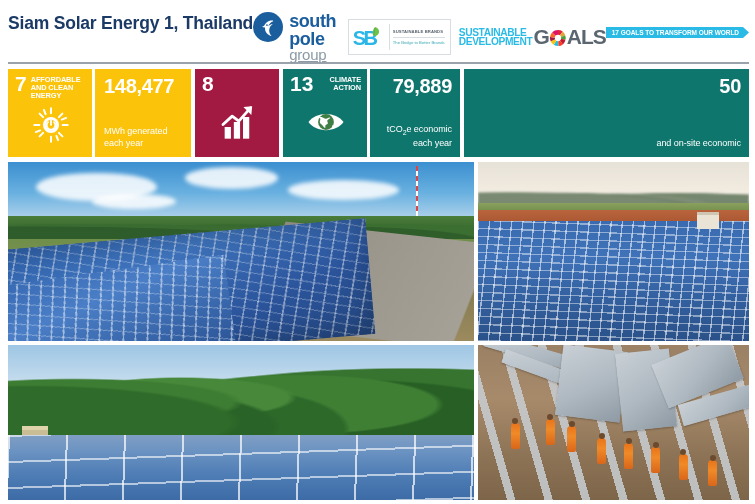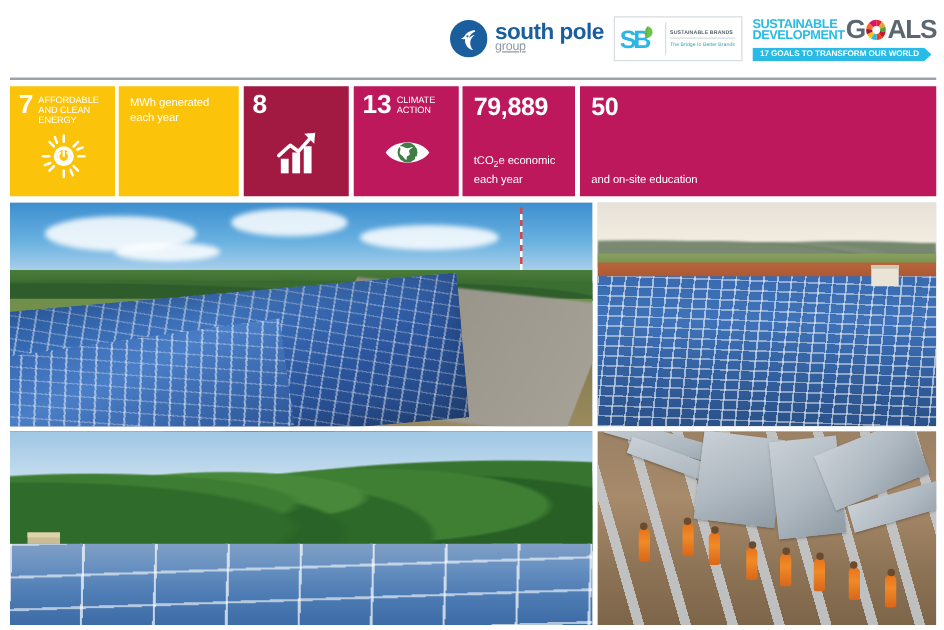--- a/index.html
+++ b/index.html
@@ -35,21 +35,21 @@
 
   
   .sp-logo { display: flex; align-items: flex-start; gap: 6px; }
   .sp-mark { width: 30px; height: 30px; flex: 0 0 30px; }
   .sp-text { line-height: 1; }
   .sp-name {
     font-size: 18px; font-weight: bold; color: #1b5e9e;
     letter-spacing: -0.4px; display: block;
   }
   .sp-sub {
-    font-size: 10px; color: #8c9aa6; letter-spacing: -0.2px;
+    font-size: 15px; color: #8c9aa6; letter-spacing: -0.2px;
     display: block; margin-top: -1px; text-decoration: underline;
   }
 
   
   .sb-logo {
     display: flex; align-items: stretch;
     border: 1px solid #d8dde1; background: #fff;
     height: 36px; padding: 2px 3px;
   }
   .sb-mark {
@@ -64,21 +64,21 @@
   .sb-line1 {
     font-size: 4.2px; font-weight: bold; color: #5a6570;
     letter-spacing: 0.1px; line-height: 1.25; white-space: nowrap;
   }
   .sb-rule { height:1px; background:#d8dde1; margin: 2px 0; }
   .sb-line2 {
     font-size: 4.2px; color: #3aa9b5; line-height: 1.25; white-space: nowrap;
   }
 
   
-  .sdg-logo { display: flex; flex-direction: column; align-items: flex-start; justify-content: space-between; }
+  .sdg-logo { display: flex; flex-direction: row; align-items: flex-start; justify-content: space-between; }
   .sdg-top { display: flex; align-items: center; gap: 1px; }
   .sdg-words { line-height: 0.92; }
   .sdg-w1, .sdg-w2 {
     display: block; font-size: 10.2px; font-weight: bold;
     color: #29bbe6; letter-spacing: -0.35px;
   }
   .sdg-goals {
     font-size: 21px; font-weight: bold; color: #5b6670;
     letter-spacing: -1px; display:flex; align-items:center;
   }
@@ -102,21 +102,21 @@
   }
   .stat-group { display: flex; gap: 3px; }
   .sdg-tile {
     width: 84px; flex: 0 0 84px;
     display: flex; flex-direction: column;
     padding: 6px 6px 4px 7px; color: #fff;
   }
   .sdg-tile-head { display: flex; align-items: flex-start; gap: 4px; }
   .sdg-num { font-size: 21px; font-weight: bold; line-height: 0.85; }
   .sdg-name {
-    font-size: 7.4px; font-weight: normal; line-height: 1.08;
+    font-size: 7.4px; font-weight: bold; line-height: 1.08;
     letter-spacing: -0.1px; text-transform: uppercase; padding-top: 1px;
   }
   .sdg-icon-wrap {
     flex: 1; display: flex; align-items: center; justify-content: center;
     padding-bottom: 2px;
   }
   .sdg-icon-wrap svg { width: 40px; height: 40px; }
 
   .stat-tile {
     display: flex; flex-direction: column; justify-content: space-between;
@@ -128,21 +128,21 @@
   .stat-desc { font-size: 9px; line-height: 1.35; letter-spacing: -0.05px; }
   .stat-desc sub { font-size: 7px; }
 
   .w-energy { width: 96px; flex: 0 0 96px; }
   .w-jobs   { width: 96px; flex: 0 0 96px; }
   .w-co2    { width: 90px; flex: 0 0 90px; }
   .w-emp    { flex: 1 1 auto; }
 
   .bg-yellow { background: #fcc30b; }
   .bg-maroon { background: #a21942; }
-  .bg-green  { background: #be185d; }
+  .bg-green  { background: #0f766e; text-align: right; }
 
   
   .photos {
     display: grid;
     grid-template-columns: 466px 1fr;
     grid-template-rows: 179px 1fr;
     gap: 4px;
     margin: 5px 6px 6px 8px;
     height: 338px;
   }
@@ -297,20 +297,21 @@
   .nowrap { white-space: nowrap; }
 </style>
 </head>
 <body>
 
 <div class="page">
 
   <div class="header">
 
     <div class="titles">
+      <div class="title-main">Siam Solar Energy 1, Thailand</div>
     </div>
 
     <div class="logos">
 
       <div class="sp-logo">
         <span class="sp-mark">
           <svg viewBox="0 0 40 40">
             <circle cx="20" cy="20" r="20" fill="#1b5e9e"></circle>
             <path d="M27 11c-5.5 0-9.5 2.6-11.6 6.3-.8 1.4-2.2 2-3.6 2.1 1.2 1.1 2.9 1.4 4.3.8-.4 2.9.4 5.9 2.3 8.2 1.6 2 4 3.3 6.4 3.6-2.2-2.1-3.4-5-3.2-8 .2-3.3 2-6.3 4.8-8.1-2.4.3-4.6 1.5-6.1 3.4.9-3.4 3.5-6 6.7-7.1-.2-.4-.4-.8-.6-1.2z" fill="#ffffff"></path>
             <circle cx="18.6" cy="17.4" r="1.15" fill="#1b5e9e"></circle>
@@ -400,20 +401,21 @@
               <line x1="37" y1="17.5" x2="42.2" y2="15.5"></line>
             </g>
             <circle cx="24" cy="24" r="9.6" fill="#fff"></circle>
             <circle cx="24" cy="24" r="6.2" fill="#fcc30b"></circle>
             <path d="M24 18.6 v5.2" stroke="#fff" stroke-width="2.2" stroke-linecap="round"></path>
             <path d="M20.4 20.6 a5.2 5.2 0 1 0 7.2 0" stroke="#fff" stroke-width="2.2" fill="none" stroke-linecap="round"></path>
           </svg>
         </div>
       </div>
       <div class="stat-tile bg-yellow w-energy">
+        <div class="stat-value">148,477</div>
         <div class="stat-desc">
           <div>MWh generated</div>
           <div>each year</div>
         </div>
       </div>
     </div>
 
     <div class="stat-group">
       <div class="sdg-tile bg-maroon">
         <div class="sdg-tile-head">
@@ -454,21 +456,21 @@
         <div class="stat-desc">
           <div class="nowrap"><span>tCO</span><sub>2</sub><span>e economic</span></div>
           <div>each year</div>
         </div>
       </div>
     </div>
 
     <div class="stat-tile bg-green w-emp">
       <div class="stat-value">50</div>
       <div class="stat-desc">
-        <div>and on-site education</div>
+        <div>and on-site economic</div>
       </div>
     </div>
 
   </div>
 
   <div class="photos">
 
     <div class="photo">
       <div class="p1-sky"></div>
       <div class="p1-cloud" style="left:6%;  top:6%;  width:26%; height:16%;"></div>

